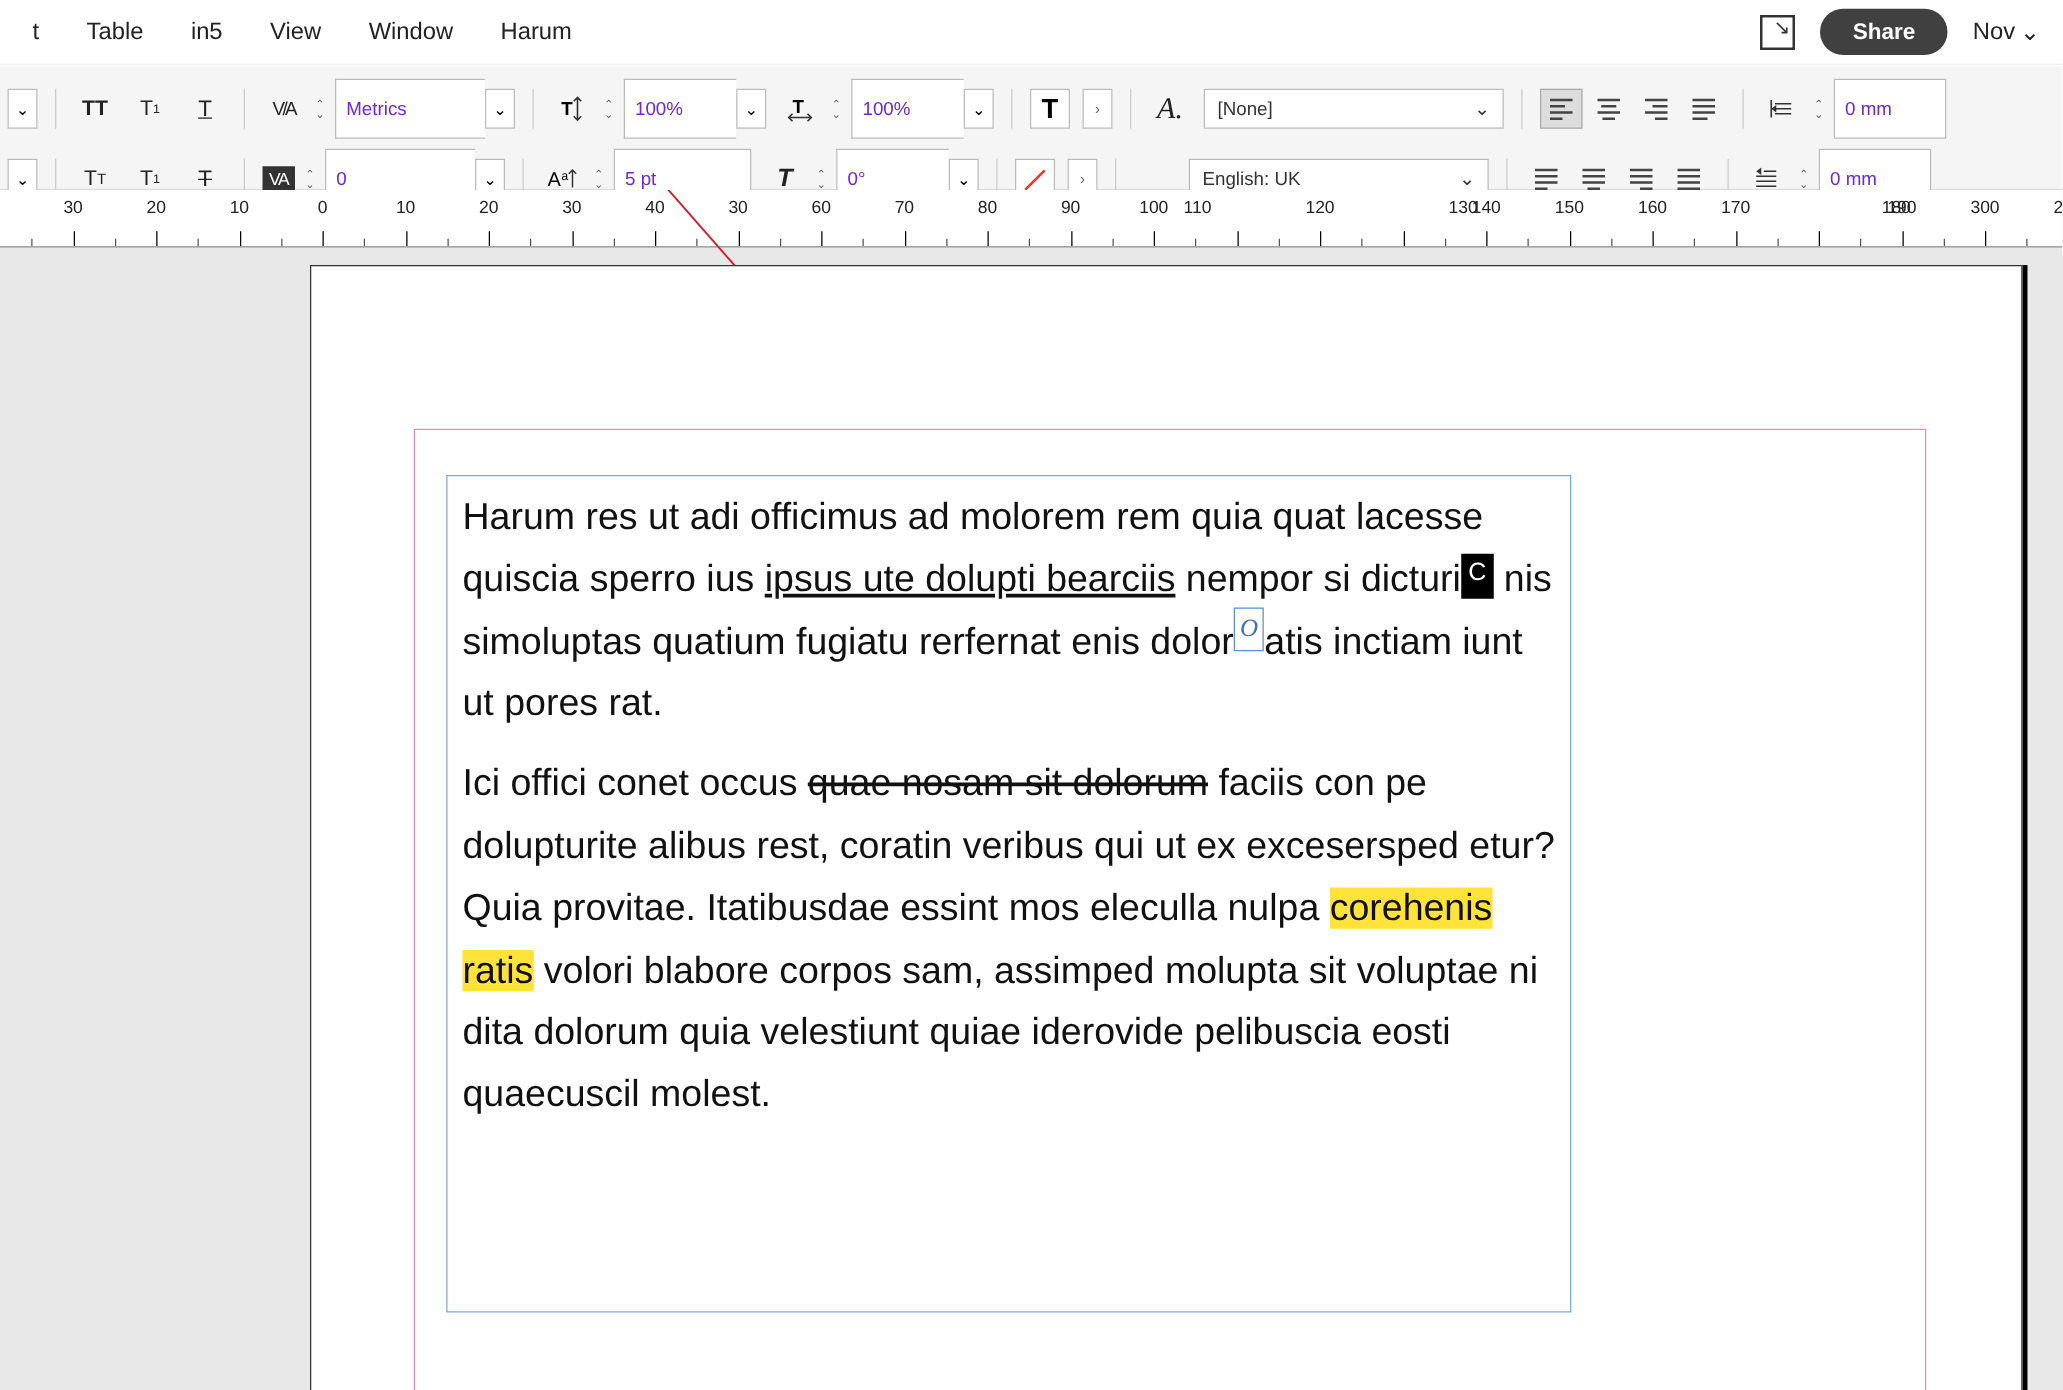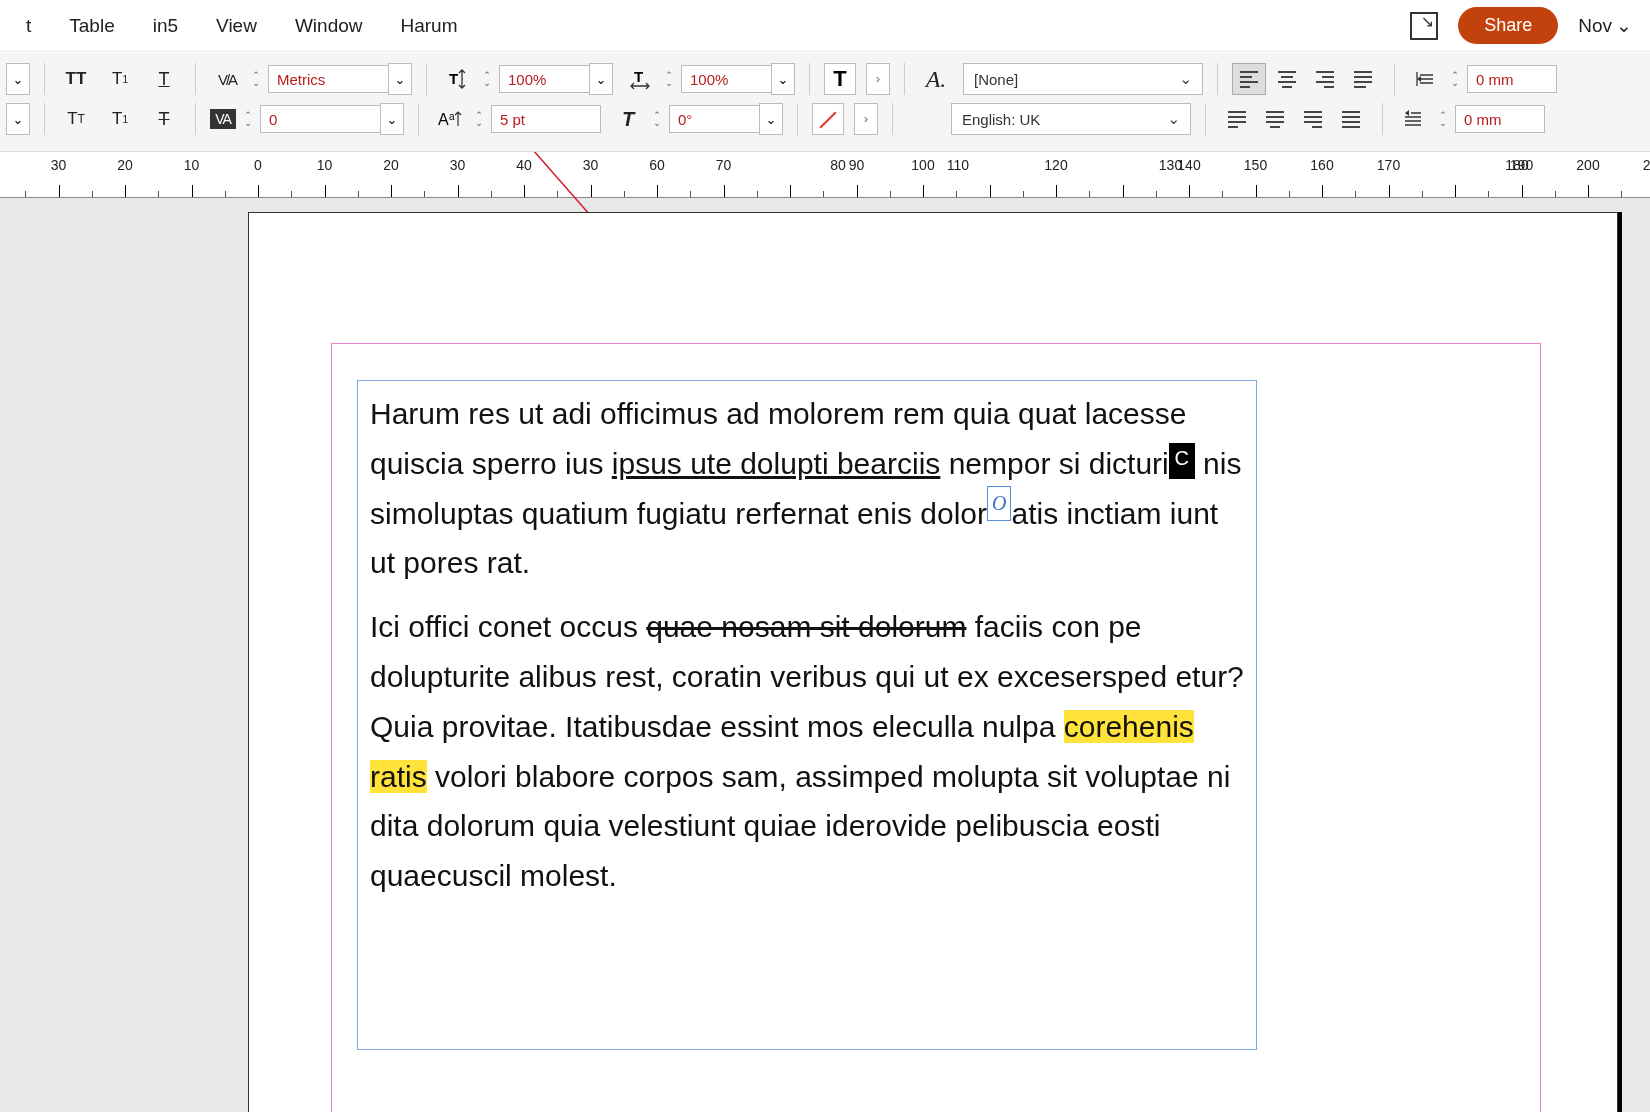--- a/index.html
+++ b/index.html
@@ -43,27 +43,27 @@
     padding: 2px;
   }
   .screenmode-icon::after {
     content: "↘";
     font-size: 16px;
     color: #333;
     position: absolute;
     top: -2px; right: 2px;
   }
   .share-btn {
-    background: #c2410c;
+    background: #404040;
     color: #fff;
     border: none;
     border-radius: 20px;
     padding: 8px 26px;
     font-size: 18px;
-    font-weight: 400;
+    font-weight: 700;
     cursor: pointer;
   }
   .user-drop {
     font-size: 19px;
     color: #222;
     display: flex;
     align-items: center;
     gap: 4px;
   }
   .toolbar {
@@ -114,26 +114,26 @@
   .stepper span {
     font-size: 9px;
     line-height: 8px;
     color: #555;
     text-align: center;
     cursor: pointer;
   }
   .field {
     border: 1px solid #bbb;
     background: #fff;
-    height: 28px;
+    height: 48px;
     display: flex;
     align-items: center;
     padding: 0 8px;
     font-size: 15px;
-    color: #b91c1c;
+    color: #6d28d9;
     min-width: 90px;
   }
   .field.wide { min-width: 120px; }
   .field-drop {
     width: 24px;
     border: 1px solid #bbb;
     background: #fff;
     height: 32px;
     display: flex;
     align-items: center;
@@ -588,21 +588,21 @@
         <div class="tick-major" style="left: 590.5px;"></div>
         <div class="tick-label" style="left: 590.5px;">30</div>
         <div class="tick-minor" style="left: 623.75px;"></div>
         <div class="tick-major" style="left: 657px;"></div>
         <div class="tick-label" style="left: 657px;">60</div>
         <div class="tick-minor" style="left: 690.25px;"></div>
         <div class="tick-major" style="left: 723.5px;"></div>
         <div class="tick-label" style="left: 723.5px;">70</div>
         <div class="tick-minor" style="left: 756.75px;"></div>
         <div class="tick-major" style="left: 790px;"></div>
-        <div class="tick-label" style="left: 790px; margin-left: 48px;">80</div>
+        <div class="tick-label" style="left: 790px;">80</div>
         <div class="tick-minor" style="left: 823.25px;"></div>
         <div class="tick-major" style="left: 856.5px;"></div>
         <div class="tick-label" style="left: 856.5px;">90</div>
         <div class="tick-minor" style="left: 889.75px;"></div>
         <div class="tick-major" style="left: 923px;"></div>
         <div class="tick-label" style="left: 923px;">100</div>
         <div class="tick-minor" style="left: 956.25px;"></div>
         <div class="tick-major" style="left: 989.5px;"></div>
         <div class="tick-label" style="left: 958px;">110</div>
         <div class="tick-minor" style="left: 1022.75px;"></div>
@@ -624,21 +624,21 @@
         <div class="tick-major" style="left: 1388.5px;"></div>
         <div class="tick-label" style="left: 1388.5px;">170</div>
         <div class="tick-minor" style="left: 1421.75px;"></div>
         <div class="tick-major" style="left: 1455px;"></div>
         <div class="tick-label" style="left: 1517px;">180</div>
         <div class="tick-minor" style="left: 1488.25px;"></div>
         <div class="tick-major" style="left: 1521.5px;"></div>
         <div class="tick-label" style="left: 1521.5px;">190</div>
         <div class="tick-minor" style="left: 1554.75px;"></div>
         <div class="tick-major" style="left: 1588px;"></div>
-        <div class="tick-label" style="left: 1588px;">200</div>
+        <div class="tick-label" style="left: 1588px;">300</div>
         <div class="tick-minor" style="left: 1621.25px;"></div>
         <div class="tick-label" style="left: 1654.5px;">210</div>
       </div>
   </div>
 
   <svg style="position:absolute;left:0;top:0;width:700px;height:200px;pointer-events:none;">
     <line x1="526" y1="-10" x2="640" y2="120" class="annot-line"></line>
   </svg>
   <div class="annot-label" style="left:648px;top:108px;">A</div>
 

